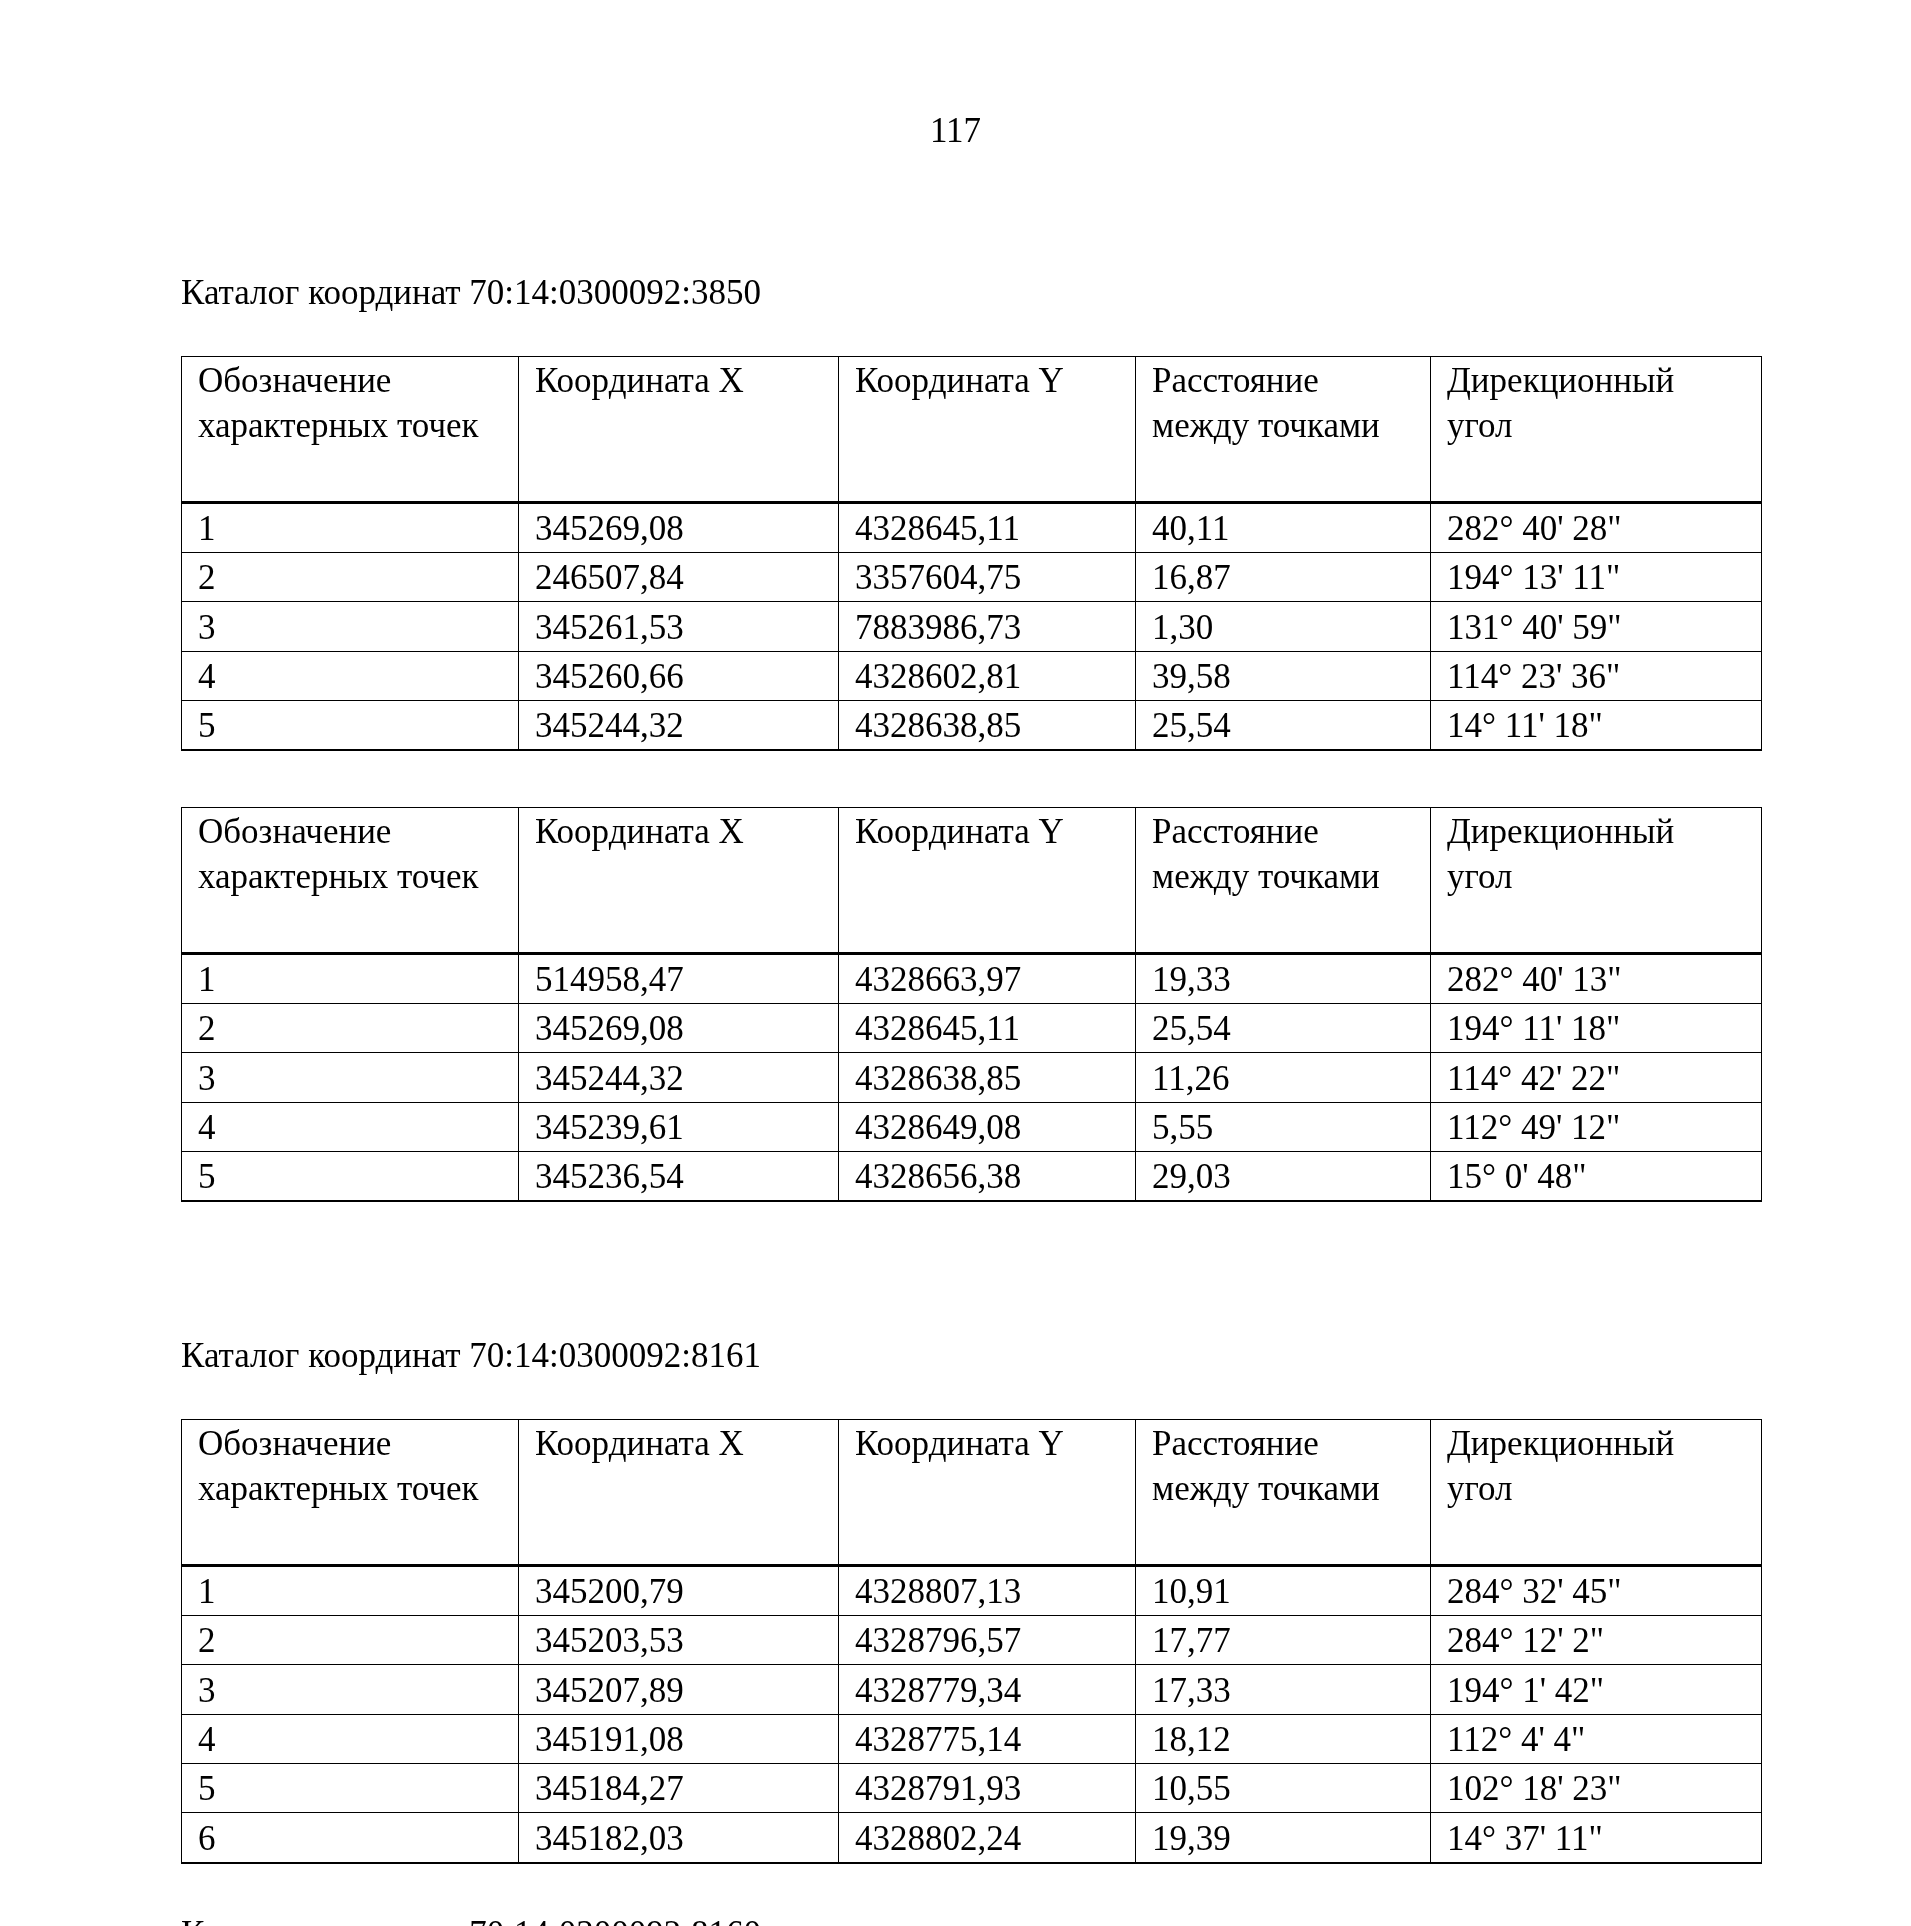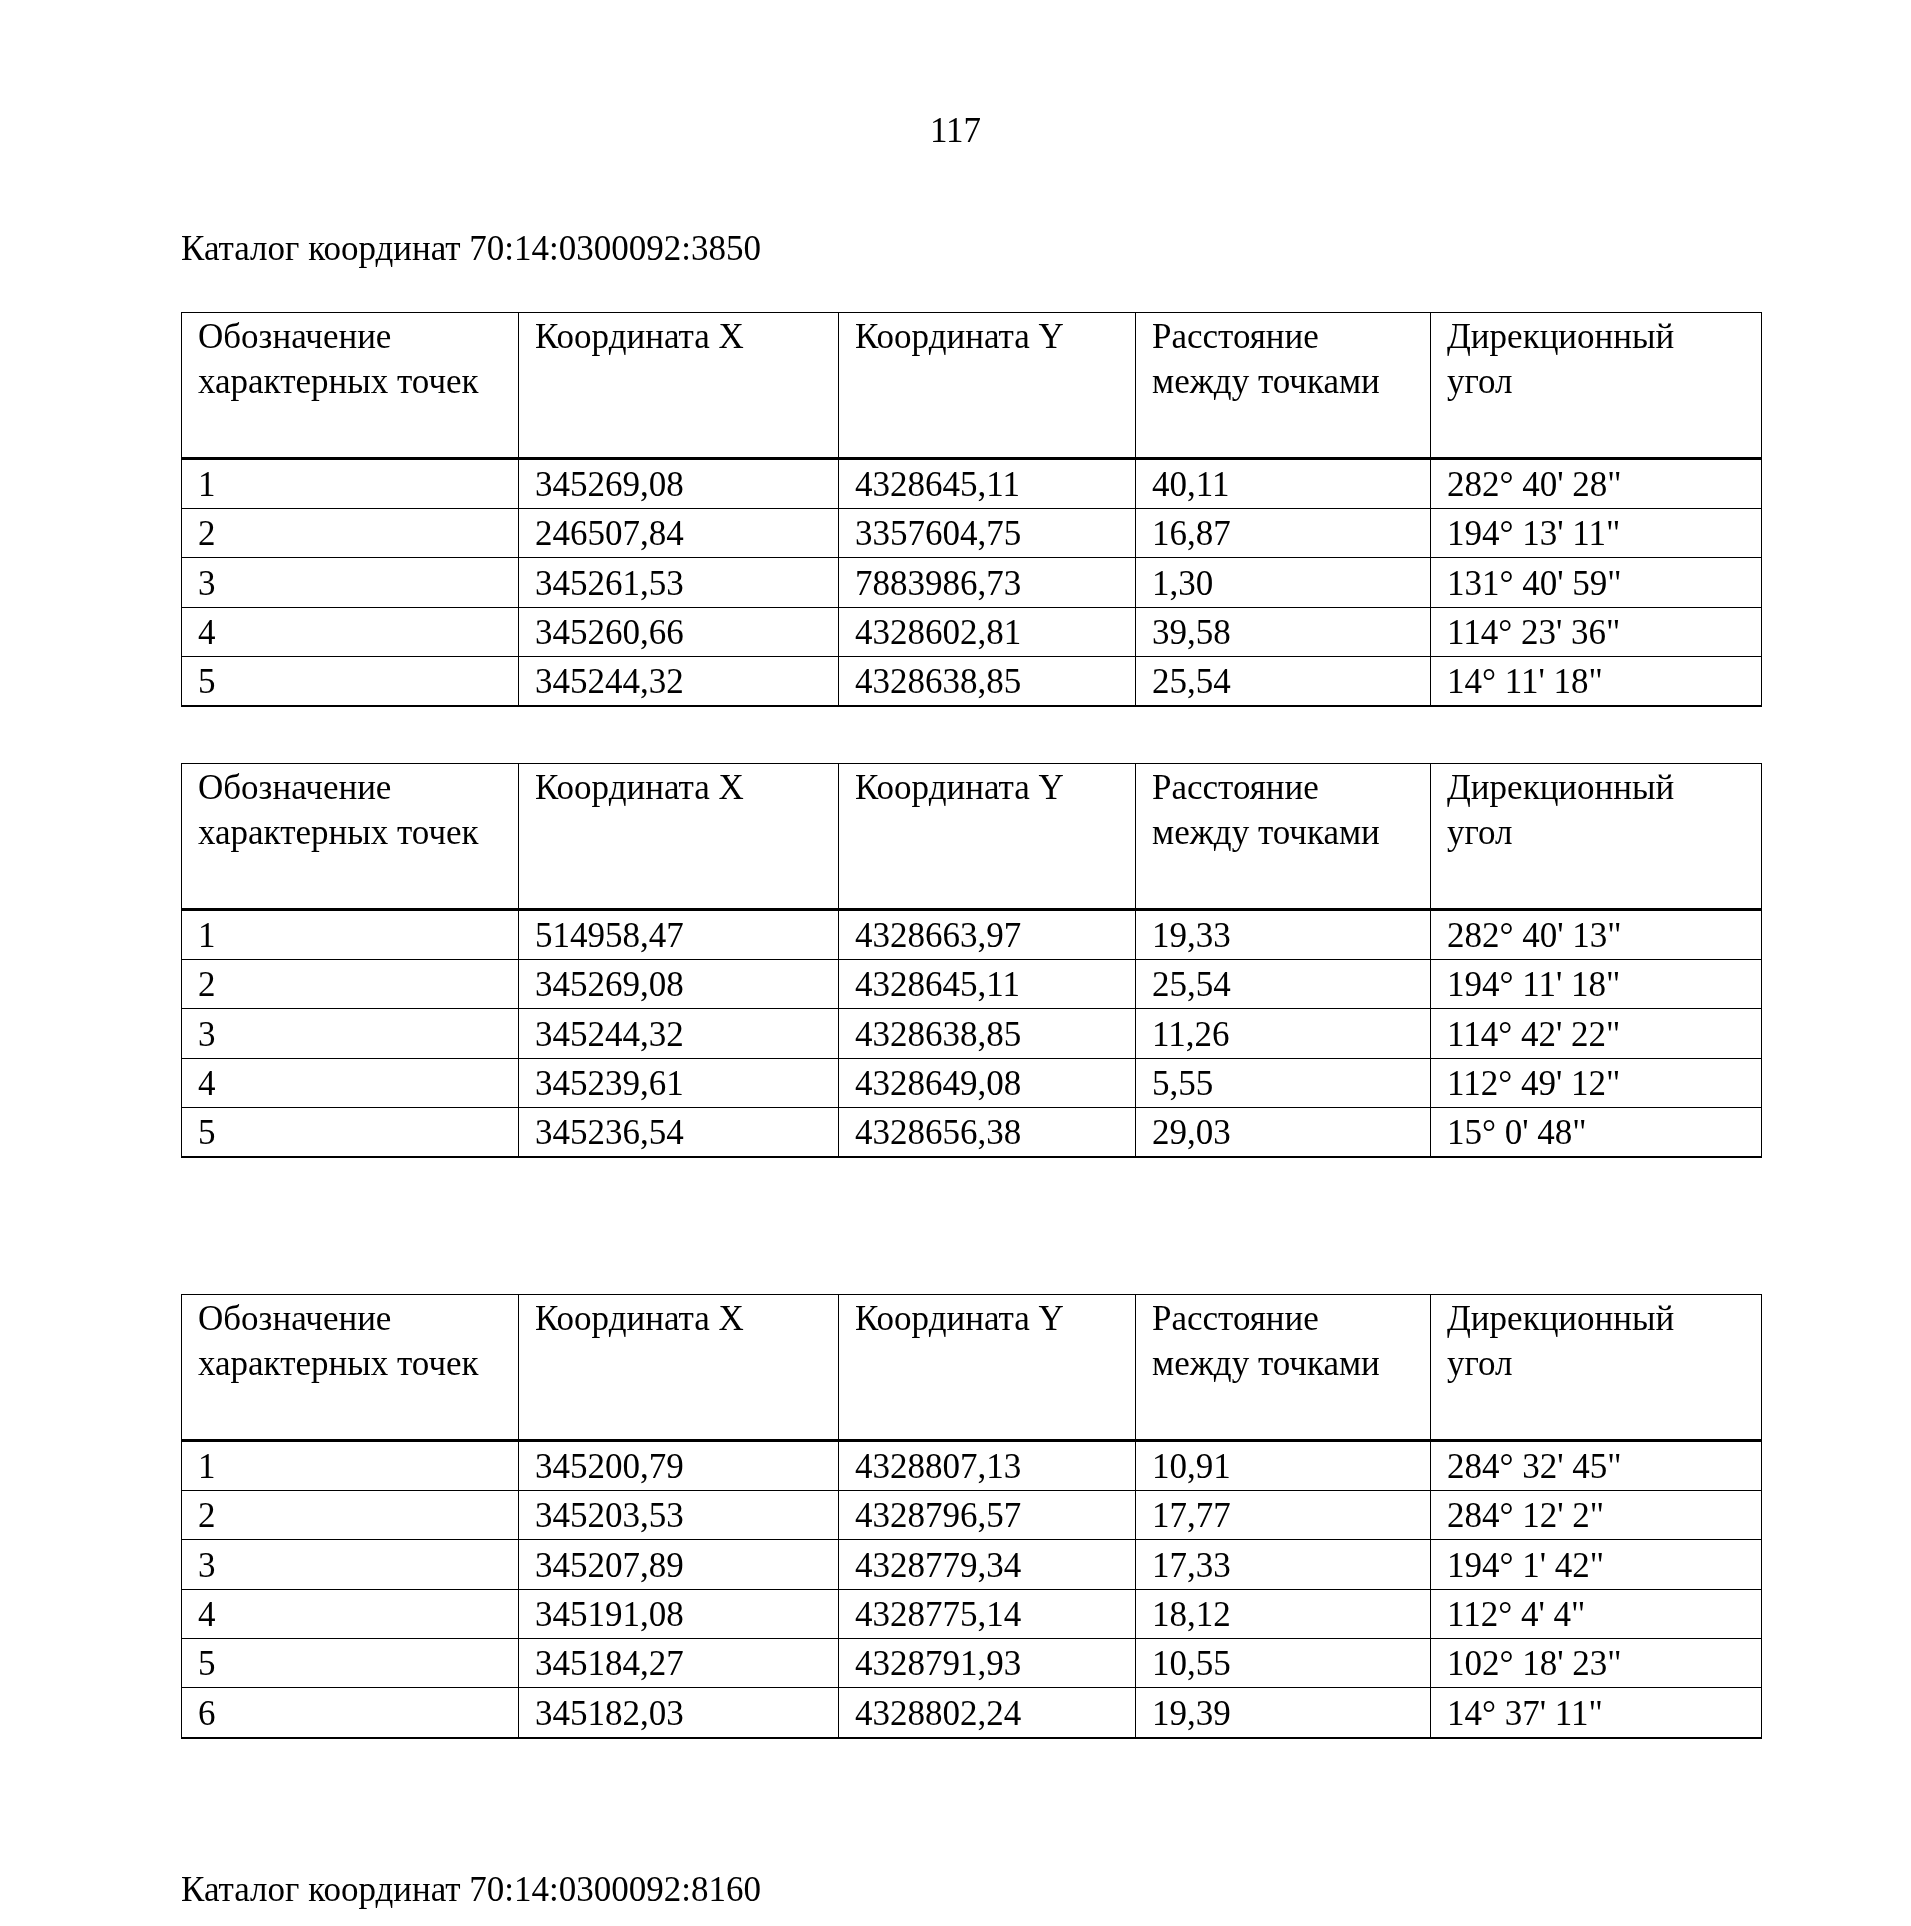--- a/index.html
+++ b/index.html
@@ -22,20 +22,21 @@
       width: 100%;
       text-align: center;
       font-size: 35px;
       line-height: 1;
       margin-top: 9px;
     }
     .catalog {
       position: absolute;
       left: 181px;
       width: 1579px;
+      margin-top: 44px;
     }
     .catalog-title {
       font-size: 35px;
       line-height: 1;
       margin: 0;
       height: 81px;
       white-space: nowrap;
     }
     table.coords {
       border-collapse: collapse;
@@ -186,20 +187,21 @@
           <td>345236,54</td>
           <td>4328656,38</td>
           <td>29,03</td>
           <td>15° 0' 48"</td>
         </tr>
       </tbody>
   </table>
 </section>
 
 <section class="catalog" style="top:1294px;">
+  <p class="catalog-title">Каталог координат 70:14:0300092:8161</p>
   <table class="coords">
     <colgroup>
         <col class="c1">
         <col class="c2">
         <col class="c3">
         <col class="c4">
         <col class="c5">
       </colgroup>
     <thead>
       <tr>

